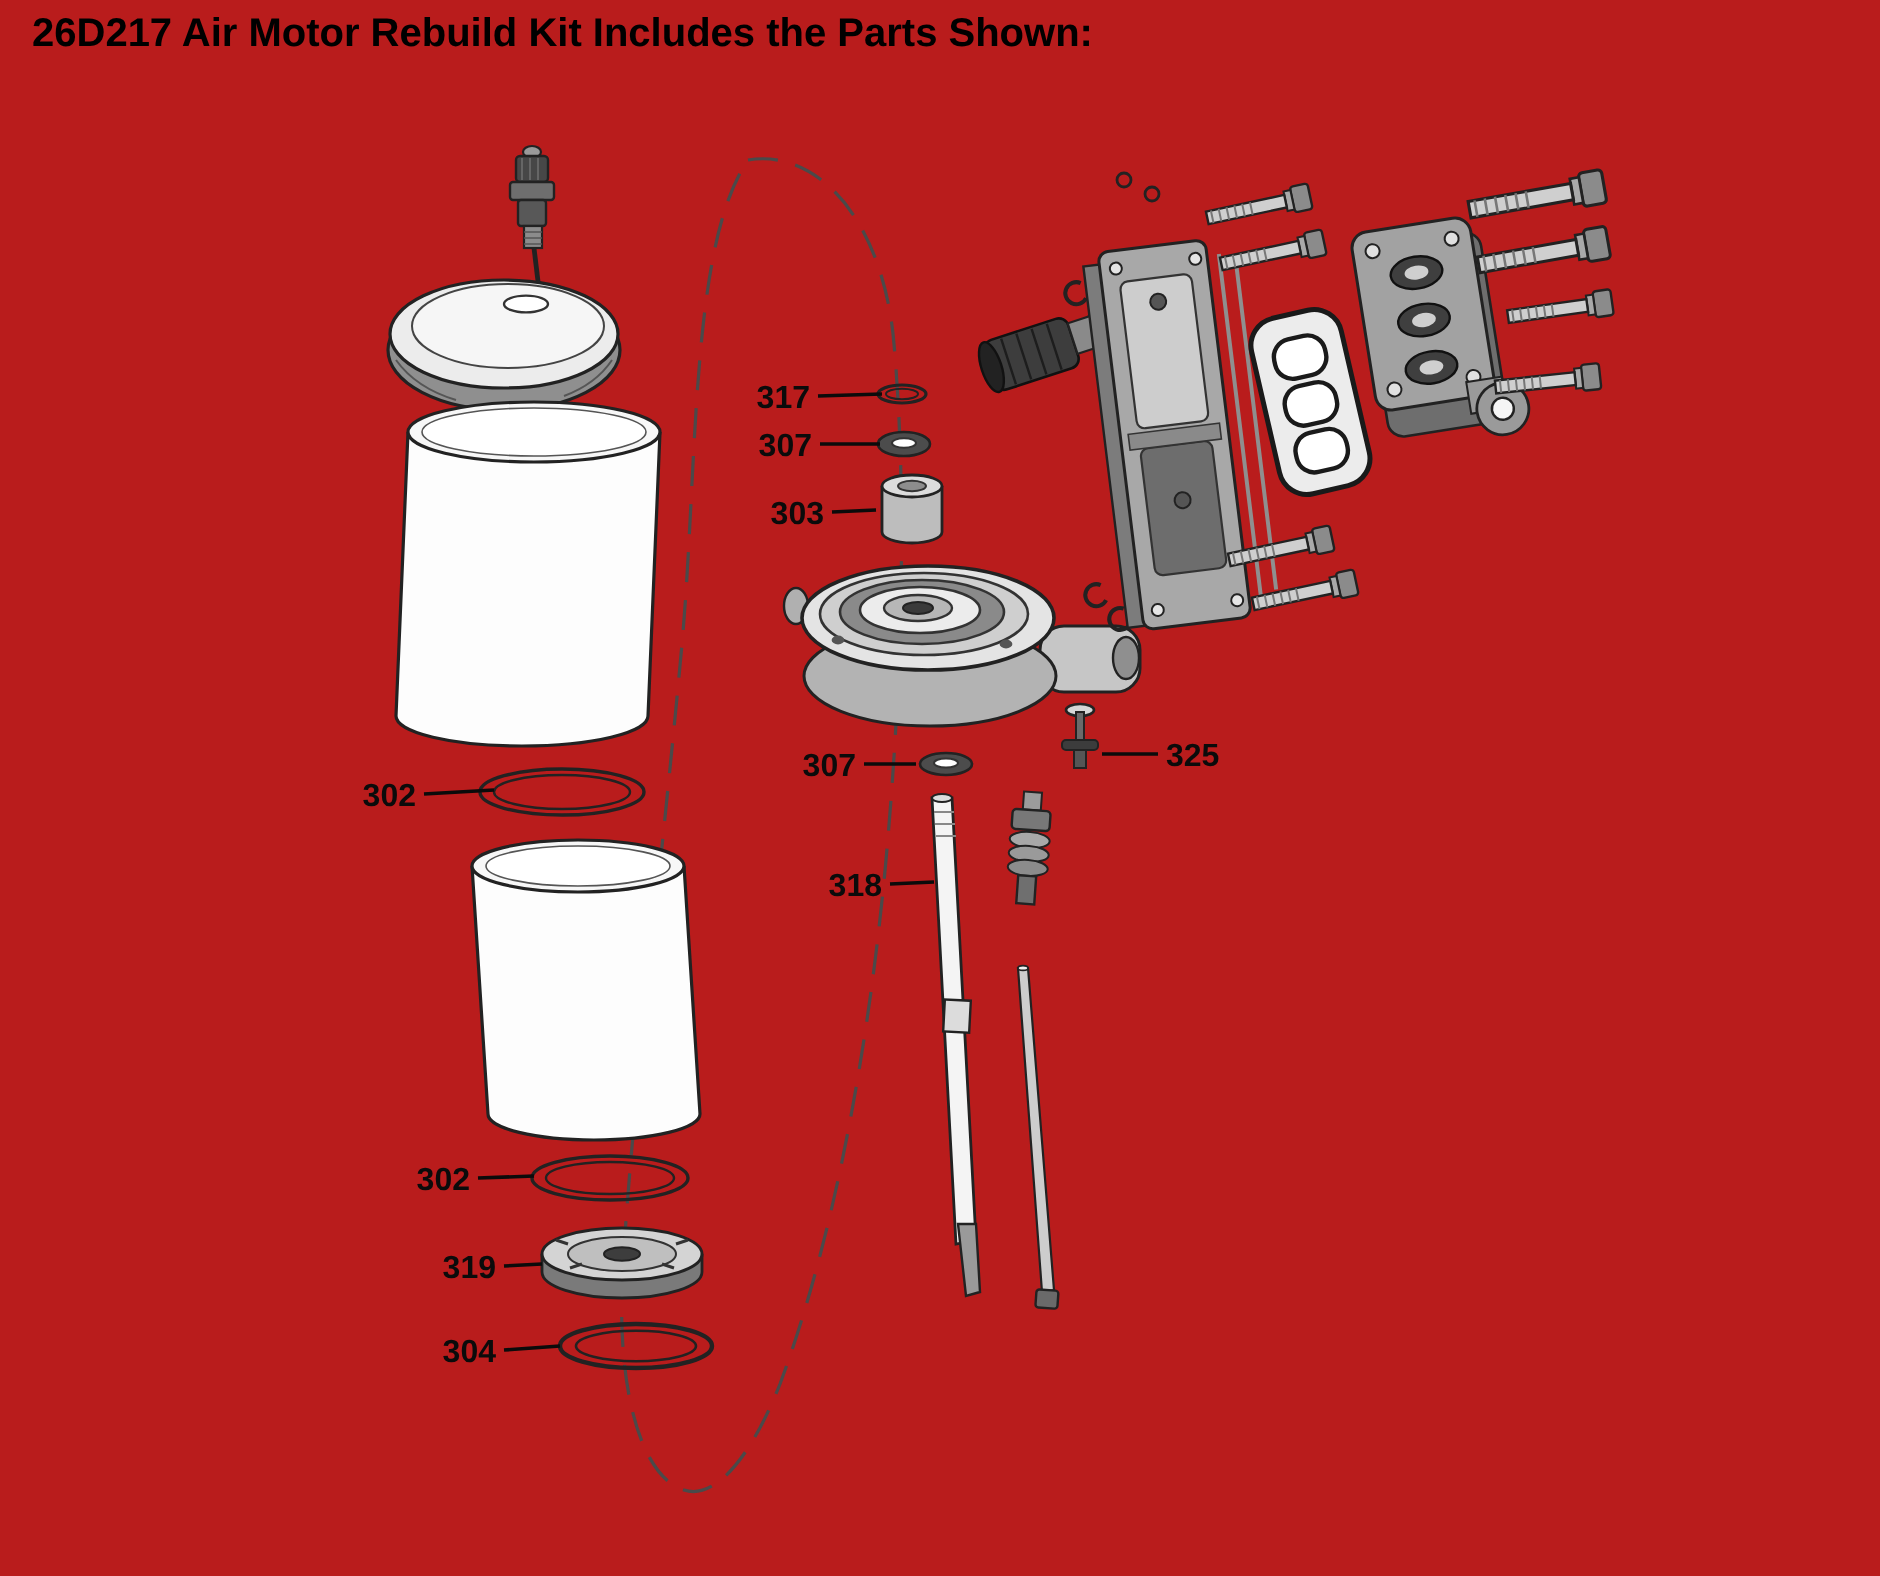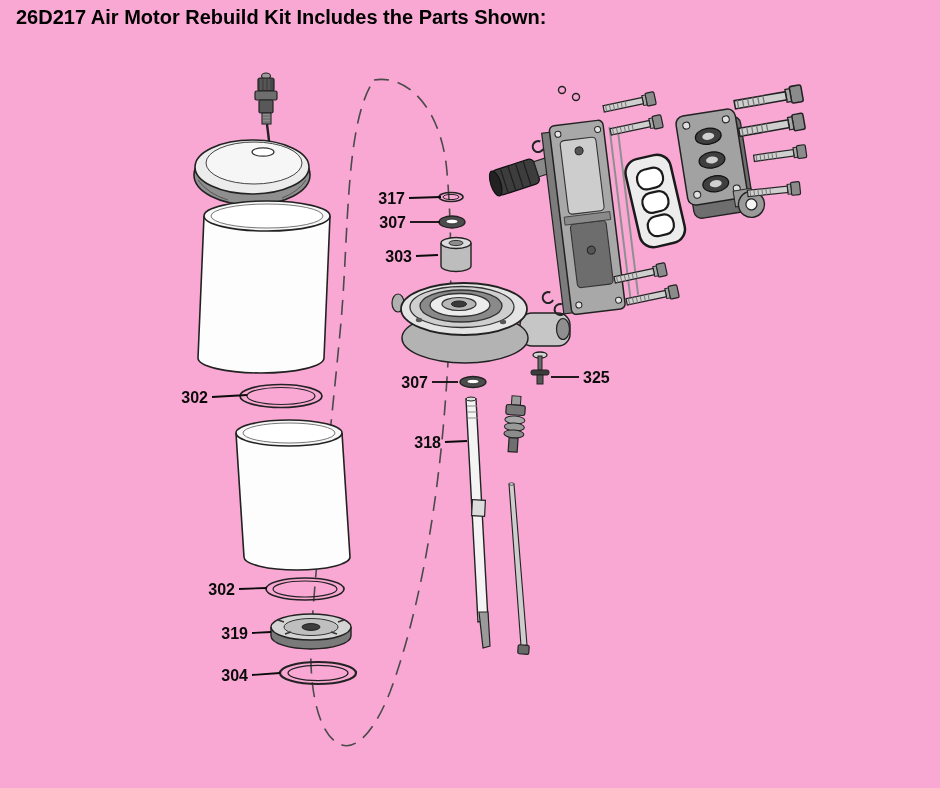--- a/index.html
+++ b/index.html
@@ -1,20 +1,20 @@
 <!DOCTYPE html>
 <html><head>
 <meta charset="utf-8">
 <style>
   html, body { margin: 0; padding: 0; background: #ffffff; }
   .stage {
     position: relative;
     width: 940px;
     height: 788px;
-    background: #f9a8d4;
+    background: #b91c1c;
     font-family: "Liberation Sans", sans-serif;
     overflow: hidden;
   }
   h1.title {
     position: absolute;
     left: 16px;
     top: 6px;
     margin: 0;
     font-size: 20px;
     font-weight: 700;

